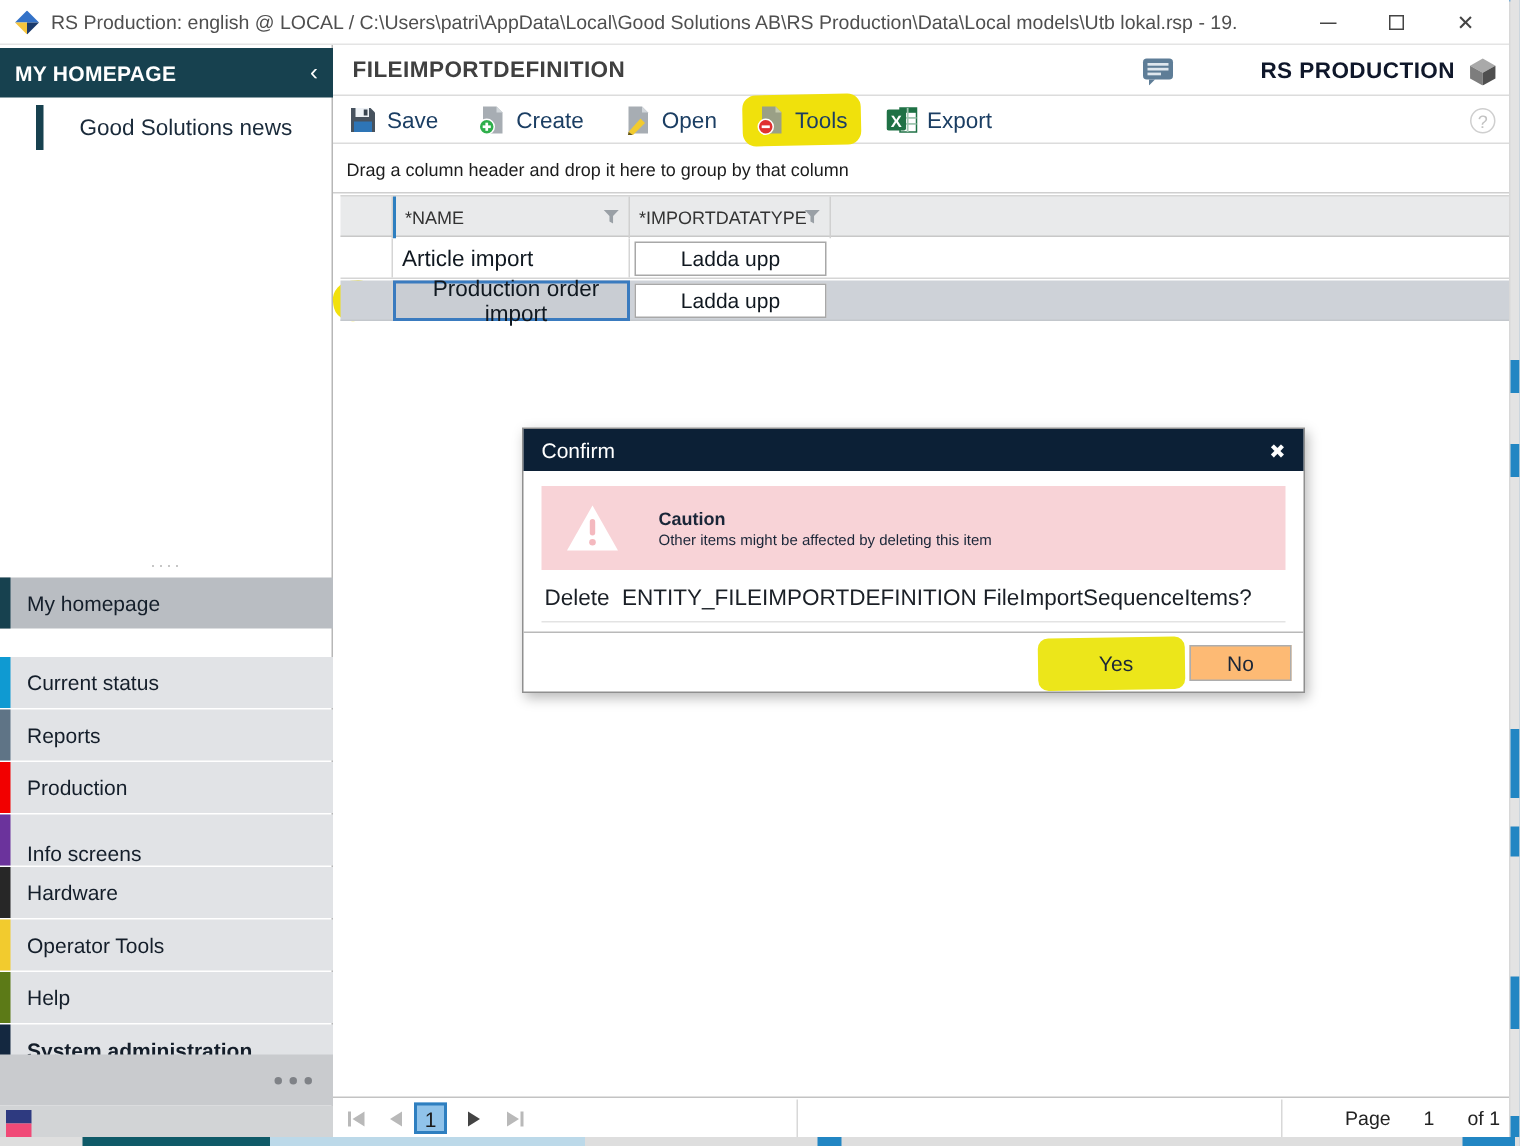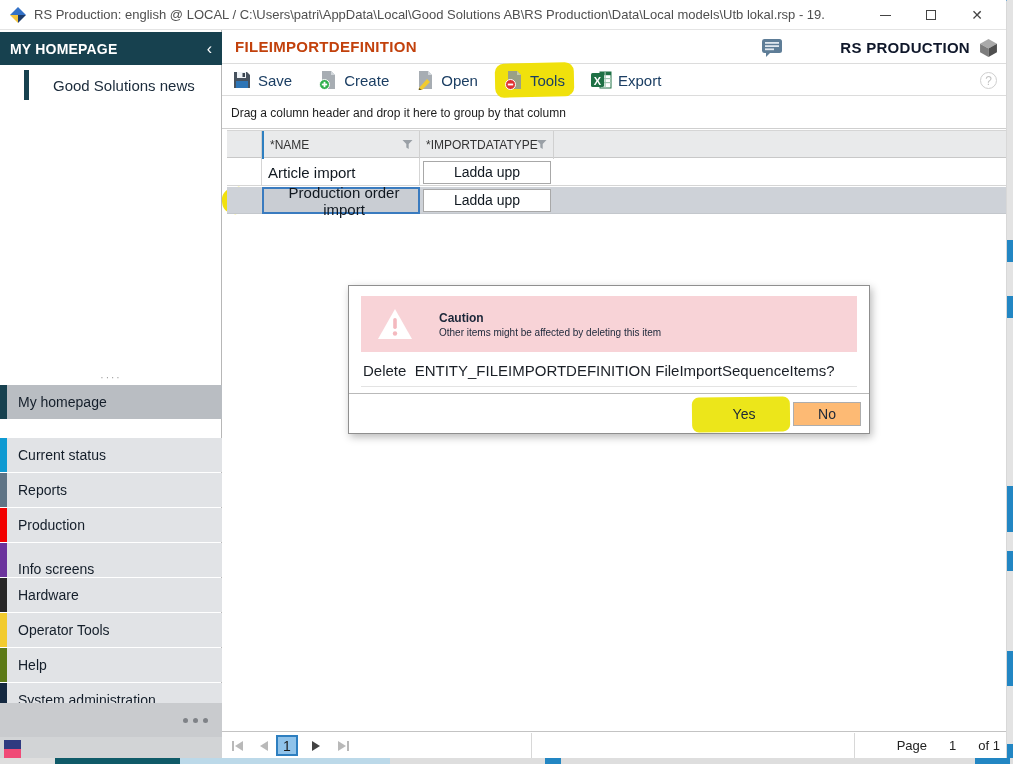--- a/index.html
+++ b/index.html
@@ -35,21 +35,21 @@
   .dots { display:flex; gap:5px; }
   .dots i { width:5px; height:5px; border-radius:50%; background:#7f8287; }
   .sb-bottom { position:absolute; left:0; top:707px; width:222px; height:21px; background:#d2d4d6; }
   .sb-logo { position:absolute; left:4px; top:3px; width:17px; height:18px; }
   .sb-logo .lg-top { width:17px; height:9px; background:#2e3a80; }
   .sb-logo .lg-bot { width:17px; height:9px; background:#f04a77; }
 
   
   .main { position:absolute; left:222px; top:30px; width:784px; height:728px; background:#fff; }
   .m-header { position:absolute; left:0; top:0; width:784px; height:34px; border-bottom:1px solid #dcdcdc; }
-  .page-title { position:absolute; left:13px; top:0; line-height:34px; font-weight:bold; font-size:15px; color:#c2410c; letter-spacing:.3px; }
+  .page-title { position:absolute; left:13px; top:0; line-height:34px; font-weight:bold; font-size:15px; color:#404040; letter-spacing:.3px; }
   .brand-cluster { position:absolute; right:8px; top:0; height:34px; display:flex; align-items:center; gap:9px; }
   .brand { font-weight:bold; font-size:15px; color:#0f172a; letter-spacing:.3px;margin-left:48px; }
 
   .toolbar { position:absolute; left:0; top:35px; width:784px; height:31px; border-bottom:1px solid #dcdcdc; display:flex; align-items:center; padding-left:10px; gap:26px; }
   .tbtn { position:relative; display:flex; align-items:center; gap:6px; cursor:pointer; }
   .tbtn .lbl { font-size:15px; color:#1b3e63; position:relative; z-index:1; }
   .tbtn svg { position:relative; z-index:1; }
   .tbtn.hl::before { content:""; position:absolute; left:-9px; top:-7px; right:-9px; bottom:-7px; background:#f0e10c; border-radius:9px; transform:rotate(-1.2deg); z-index:0; }
   .help-circle { position:absolute; right:9px; top:7px; width:17px; height:17px; border:1px solid #cfcfcf; border-radius:50%; color:#c2c2c2; font-size:12px; display:flex; align-items:center; justify-content:center; }
 
@@ -161,21 +161,21 @@
           </div>
         <div class="nav-item" style="border-left-color: rgb(39, 39, 39);">
             <span>Hardware</span>
           </div>
         <div class="nav-item" style="border-left-color: rgb(242, 203, 46);">
             <span>Operator Tools</span>
           </div>
         <div class="nav-item" style="border-left-color: rgb(92, 122, 23);">
             <span>Help</span>
           </div>
-        <div class="nav-item" style="border-left-color: rgb(20, 40, 64);">
+        <div class="nav-item" style="border-left-color: rgb(20, 40, 64); font-weight: bold;">
             <span>System administration</span>
           </div>
       </div>
       <div class="sb-overflow">
         <span class="dots">
             <i></i>
             <i></i>
             <i></i>
           </span>
       </div>
@@ -318,20 +318,24 @@
         <div class="pg-right">
           <span>Page</span>
           <span>1</span>
           <span>of 1</span>
         </div>
       </div>
     </div>
   </div>
 
   <div class="dialog">
+    <div class="dlg-title">
+      <span class="t">Confirm</span>
+      <span class="dlg-close">✖</span>
+    </div>
     <div class="caution">
       <svg width="36" height="32" viewBox="0 0 36 32">
         <path d="M18 1 L35 31 H1 Z" fill="#ffffff"></path>
         <rect x="16.2" y="10" width="3.6" height="11" rx="1.8" fill="#f4b9bf"></rect>
         <circle cx="18" cy="25.5" r="2.2" fill="#f4b9bf"></circle>
       </svg>
       <div class="caution-text">
         <div class="ct">Caution</div>
         <div class="cm">Other items might be affected by deleting this item</div>
       </div>

